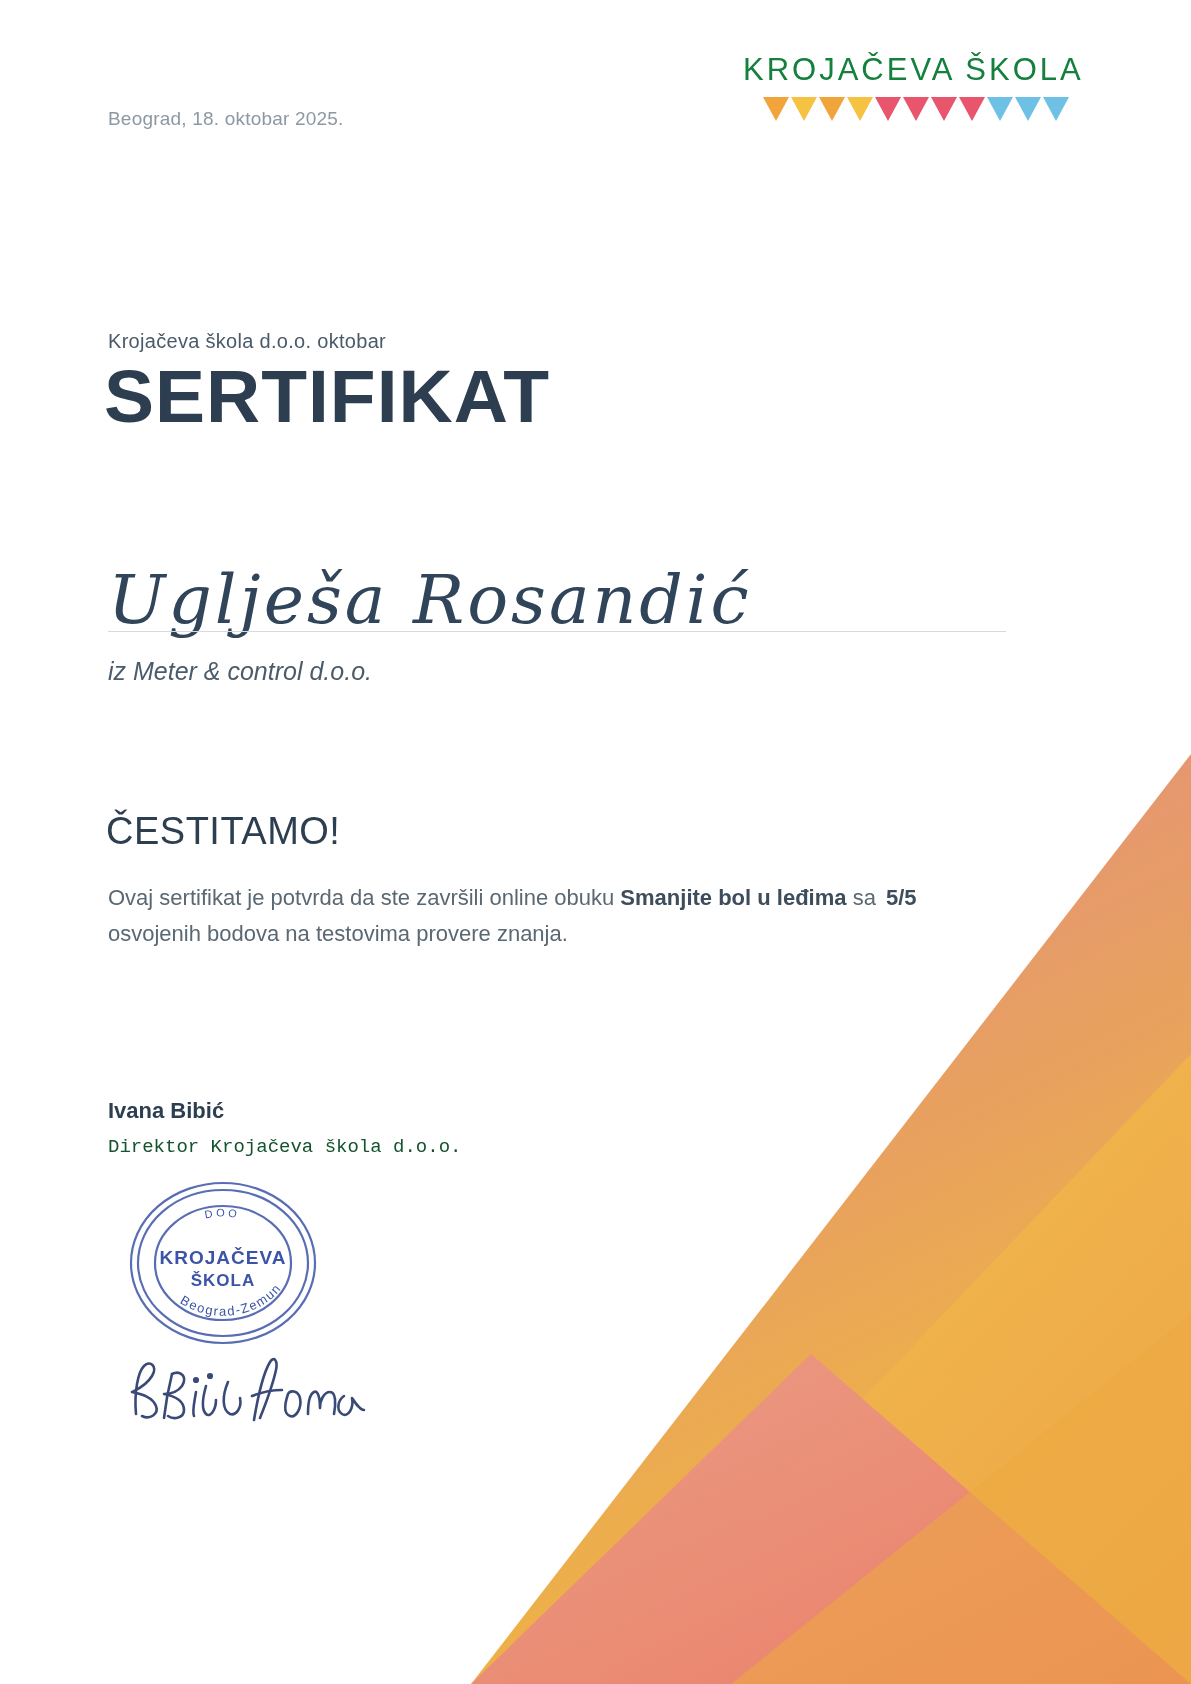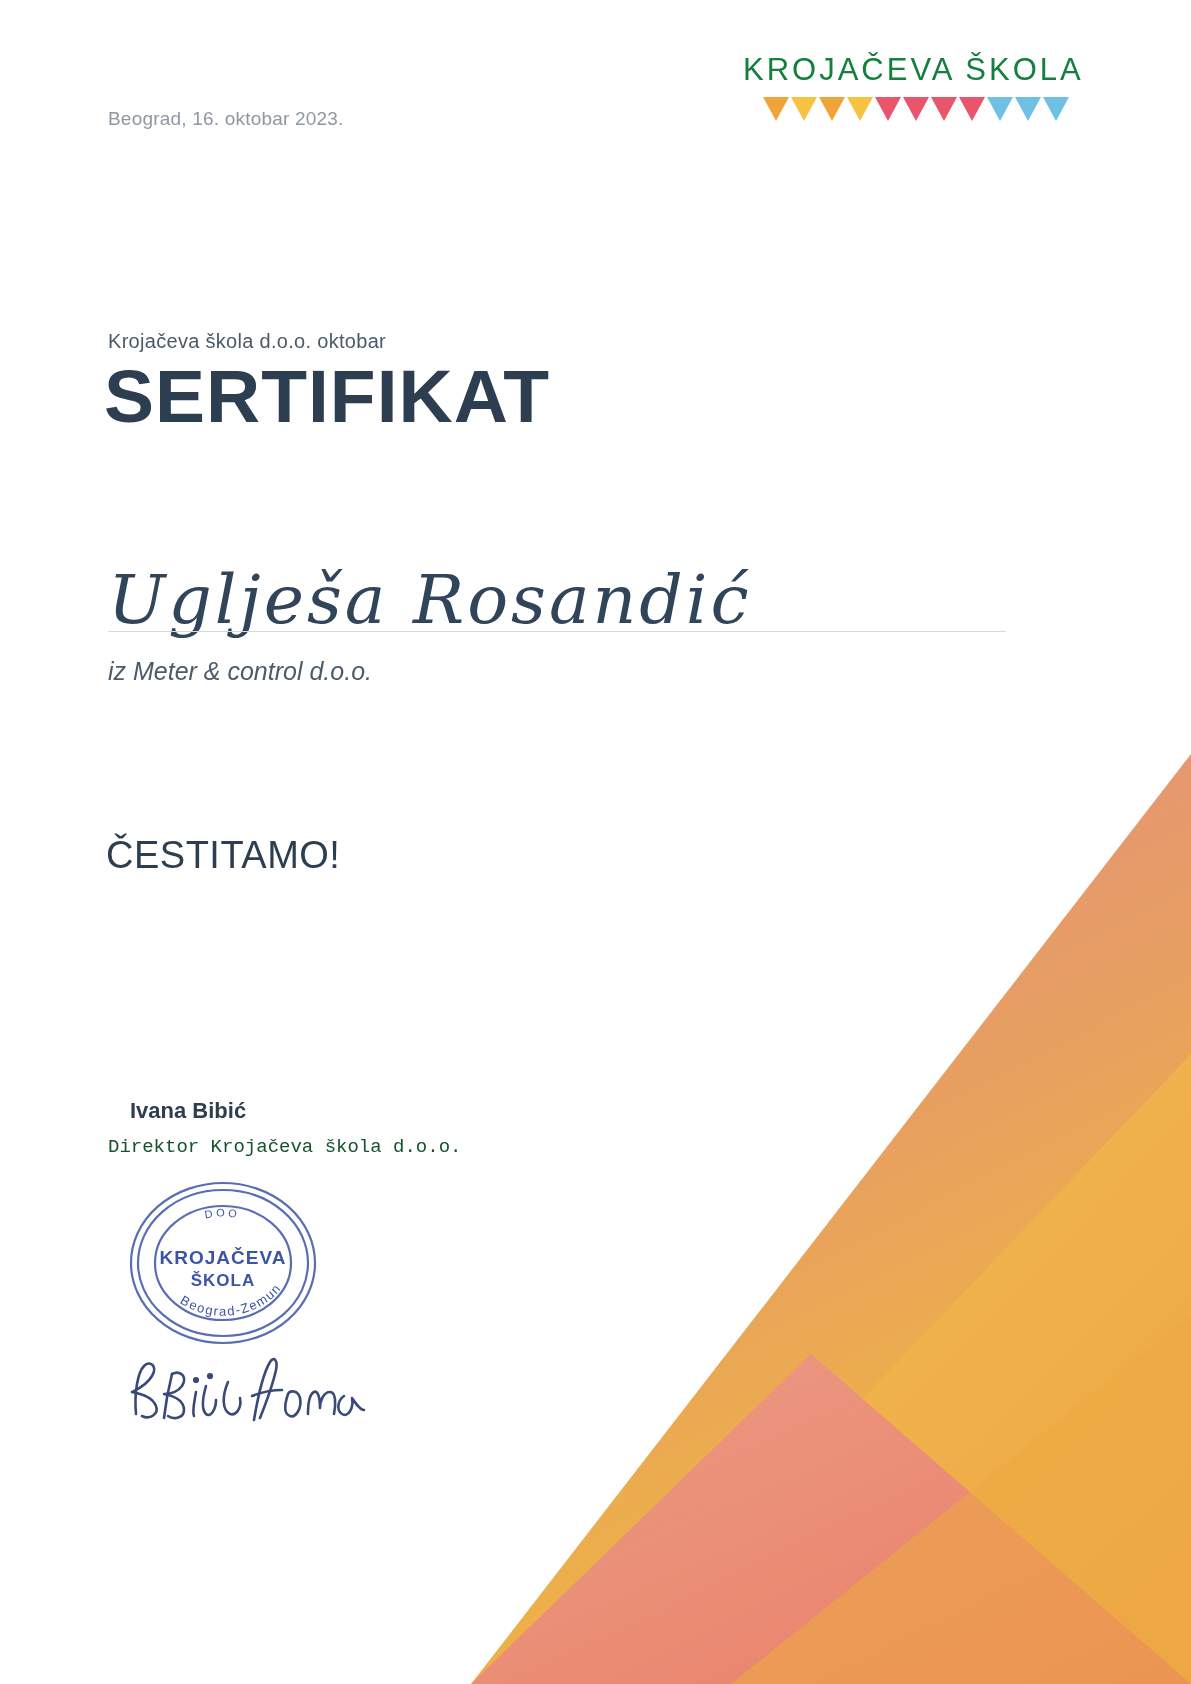--- a/index.html
+++ b/index.html
@@ -109,21 +109,20 @@
   }
 
   
   .congrats {
     position: absolute;
     left: 106px;
     top: 810px;
     font-size: 38px;
     color: #2d3e50;
     letter-spacing: 0.5px;
-    margin-top: 24px;
   }
   .body-text {
     position: absolute;
     left: 108px;
     top: 880px;
     width: 860px;
     font-size: 22px;
     line-height: 1.65;
     color: #5a6873;
   }
@@ -138,21 +137,20 @@
   }
 
   
   .signer-name {
     position: absolute;
     left: 108px;
     top: 1098px;
     font-size: 22px;
     color: #2d3e50;
     font-weight: bold;
-    margin-left: 22px;
   }
   .signer-role {
     position: absolute;
     left: 108px;
     top: 1136px;
     font-size: 19px;
     color: #14532d;
     font-family: Liberation Mono, monospace;
   }
   .stamp {
@@ -190,21 +188,21 @@
         <stop offset="0%" stop-color="#f3c14a"></stop>
         <stop offset="100%" stop-color="#eda24a"></stop>
       </linearGradient>
     </defs>
     <polygon points="720,0 720,930 0,930" fill="url(#g1)"></polygon>
     <polygon points="720,300 720,930 120,930" fill="url(#g3)" opacity="0.92"></polygon>
     <polygon points="0,930 340,600 720,930" fill="url(#g2)" opacity="0.85"></polygon>
     <polygon points="720,560 720,930 260,930" fill="#eda93f" opacity="0.55"></polygon>
   </svg>
 
-  <div class="date-line">Beograd, 16. oktobar 2023.</div>
+  <div class="date-line">Beograd, 18. oktobar 2025.</div>
 
   <div class="logo">
     <div class="logo-word">KROJAČEVA ŠKOLA</div>
     <svg class="logo-ribbon" viewBox="0 0 320 26" preserveAspectRatio="none">
       <polygon points="0,0 26,0 13,24" fill="#f0a43a"></polygon>
       <polygon points="28,0 54,0 41,24" fill="#f5c242"></polygon>
       <polygon points="56,0 82,0 69,24" fill="#f0a43a"></polygon>
       <polygon points="84,0 110,0 97,24" fill="#f5c242"></polygon>
       <polygon points="112,0 138,0 125,24" fill="#e8556d"></polygon>
       <polygon points="140,0 166,0 153,24" fill="#e8556d"></polygon>
@@ -217,20 +215,23 @@
   </div>
 
   <div class="issuer">Krojačeva škola d.o.o. oktobar</div>
   <div class="cert-title">SERTIFIKAT</div>
 
   <div class="recipient-name">Uglješa Rosandić</div>
   <div class="recipient-rule"></div>
   <div class="recipient-company">iz Meter &amp; control d.o.o.</div>
 
   <div class="congrats">ČESTITAMO!</div>
+  <div class="body-text">
+    <span>Ovaj sertifikat je potvrda da ste završili online obuku </span><b>Smanjite bol u leđima</b><span> sa </span><span class="score">5/5</span><span> osvojenih bodova na testovima provere znanja.</span>
+  </div>
 
   <div class="signer-name">Ivana Bibić</div>
   <div class="signer-role">Direktor Krojačeva škola d.o.o.</div>
 
   <svg class="stamp" viewBox="0 0 195 170">
     <g fill="none" stroke="#3c54a8" stroke-width="2.2" opacity="0.85">
       <ellipse cx="97" cy="85" rx="92" ry="80"></ellipse>
       <ellipse cx="97" cy="85" rx="85" ry="73"></ellipse>
       <ellipse cx="97" cy="85" rx="68" ry="57"></ellipse>
     </g>

